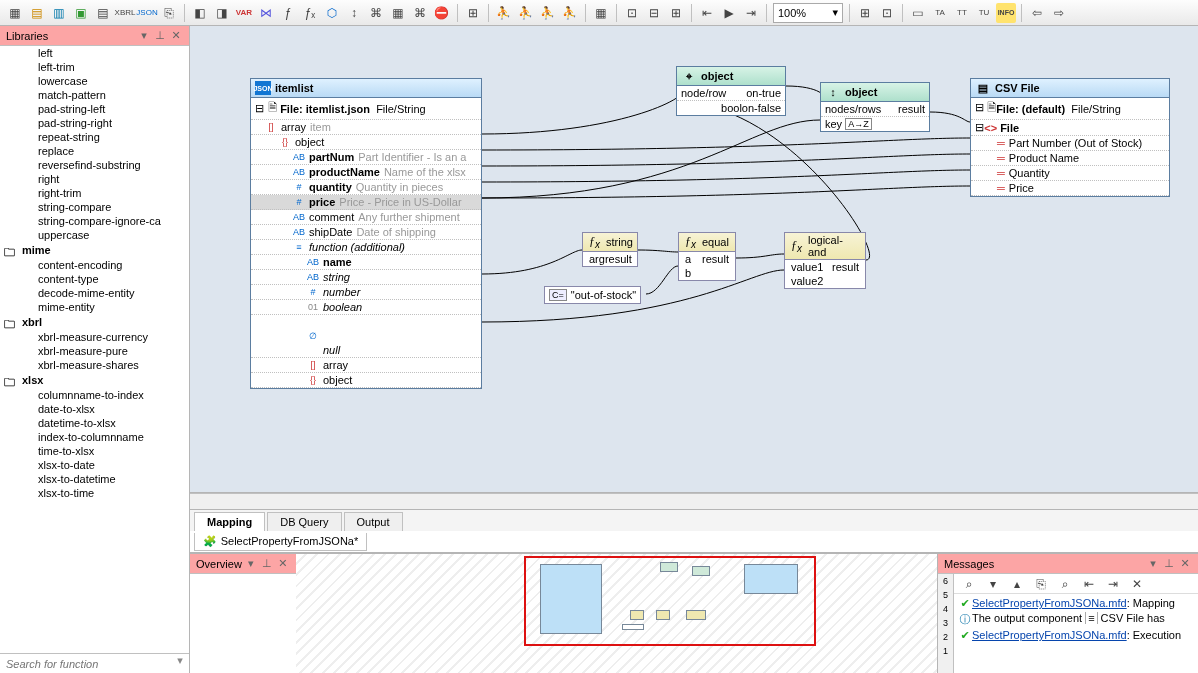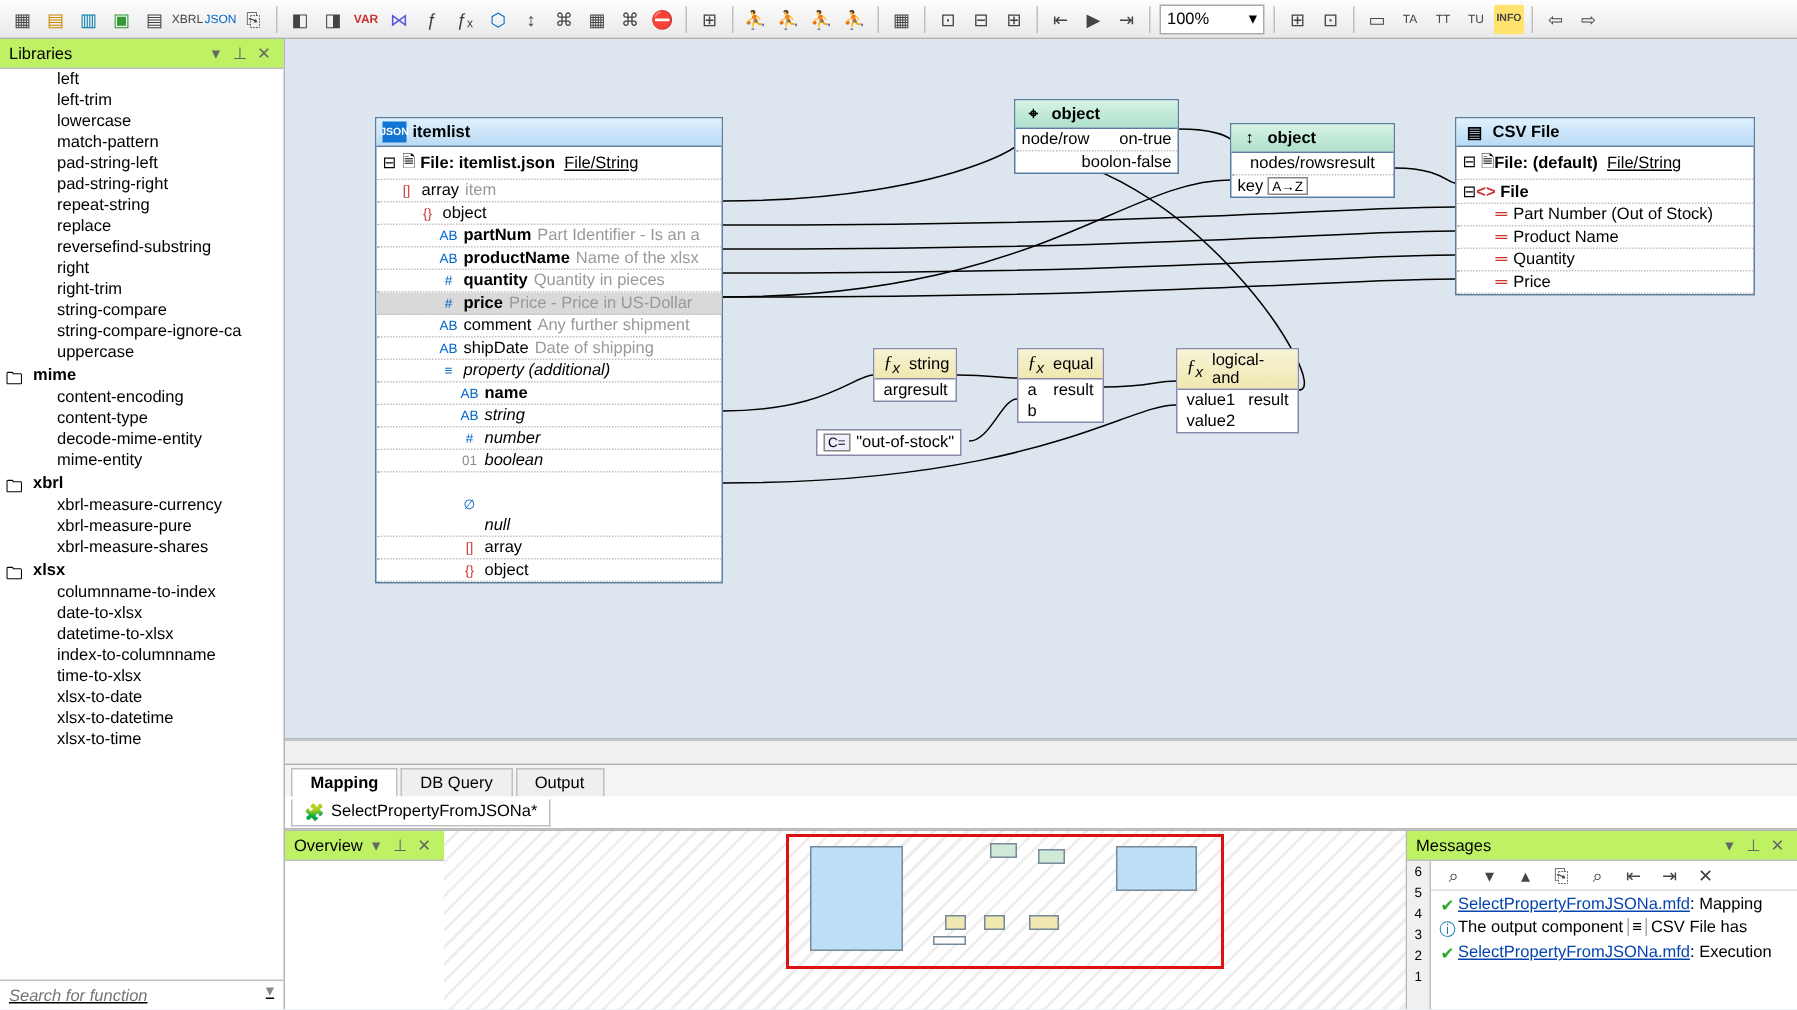--- a/index.html
+++ b/index.html
@@ -21,37 +21,37 @@
 .tsep { width: 1px; height: 18px; background: #c0c0c0; margin: 0 4px; }
 .tcombo {
   width: 70px; height: 20px; border: 1px solid #aaa; background: #fff;
   display: inline-flex; align-items: center; padding: 0 4px; margin: 0 2px;
   font-size: 11px;
 }
 
 
 .root { display: flex; height: calc(673px - 26px); }
 .panel-head {
-  height: 20px; background: #bef264; border-bottom: 1px solid #c0c0c0;
+  height: 20px; background: #fca5a5; border-bottom: 1px solid #c0c0c0;
   display: flex; align-items: center; padding: 0 6px; font-size: 11px;
 }
 .panel-head .spacer { flex: 1; }
 .panel-head .ctl { width: 14px; text-align: center; color: #666; cursor: pointer; margin-left: 2px; }
 
 
 .libs { width: 190px; border-right: 1px solid #b5b5b5; display: flex; flex-direction: column; background: #fff; }
 .libs-tree { flex: 1; overflow: hidden; font-size: 11px; }
 .lib-item { padding: 1px 2px 1px 38px; cursor: pointer; white-space: nowrap; overflow: hidden; }
 .lib-group { padding: 2px 2px 2px 4px; font-weight: bold; display: flex; align-items: center; }
 .lib-group .gicon {
   width: 14px; height: 12px; margin-right: 4px;
   display: inline-block;
 }
 .libs-search {
-  height: 20px; border-top: 1px solid #c0c0c0; display: flex; align-items: flex-start; text-decoration: underline;
+  height: 20px; border-top: 1px solid #c0c0c0; display: flex; align-items: flex-start;
 }
 .libs-search input {
   flex: 1; border: none; font-size: 11px; font-style: italic; color: #777;
   padding: 0 6px; outline: none; height: 100%;
 }
 .libs-btn {
   height: 20px; border-top: 1px solid #c0c0c0; background: #f0f0f0;
   display: flex; align-items: center; justify-content: center; cursor: pointer;
   font-size: 11px;
 }
@@ -92,21 +92,21 @@
   font-weight: bold;
 }
 .comp-head.teal { background: linear-gradient(#d7f3e6, #aee0cc); }
 .comp-head .hicon { width: 16px; height: 14px; margin-right: 4px; display:inline-flex; align-items:center; justify-content:center; }
 .comp-row { display: flex; align-items: center; padding: 1px 4px; position: relative; }
 .comp-row .indent { display:inline-block; }
 .typeico { width: 16px; text-align: center; font-size: 9px; margin-right: 2px; }
 .dotted { border-bottom: 1px dotted #c0c0c0; }
 .desc { color: #999; margin-left: 4px; }
 .sel-row { background: #d9d9d9; }
-.link-underline { text-decoration: underline; color: #000; }
+.link-underline { color: #000; }
 .fn-box { position: absolute; border: 1px solid #88a; background: #fff; }
 .fn-head { background: linear-gradient(#f7f3d6, #efe8b0); border-bottom: 1px solid #88a; padding: 1px 6px; font-size: 11px; display:flex; align-items:center; }
 .fn-head .fnic { font-style: italic; margin-right: 6px; font-family: serif; font-size: 12px; }
 .fn-row { display:flex; align-items:center; padding: 1px 6px; font-size: 11px; }
 .const-box {
   position: absolute; border: 1px solid #88a; background: #fff;
   padding: 2px 4px; font-size: 11px; display:flex; align-items:center;
 }
 .conn { stroke: #000; stroke-width: 1; fill: none; }
 svg.wires { position:absolute; inset:0; pointer-events:none; }
@@ -309,21 +309,21 @@
             </div>
             <div class="comp-row dotted">
               <span class="indent" style="width:36px"></span>
               <span class="typeico" style="color:#06c">AB</span>
               <span style="">shipDate</span>
               <span class="desc">Date of shipping</span>
             </div>
             <div class="comp-row dotted">
               <span class="indent" style="width:36px"></span>
               <span class="typeico" style="color:#06c">≡</span>
-              <span style="font-style:italic;">property (additional)</span>
+              <span style="font-style:italic;">function (additional)</span>
             </div>
             <div class="comp-row dotted">
               <span class="indent" style="width:50px"></span>
               <span class="typeico" style="color:#06c">AB</span>
               <span style="font-weight:bold;">name</span>
             </div>
             <div class="comp-row dotted">
               <span class="indent" style="width:50px"></span>
               <span class="typeico" style="color:#06c">AB</span>
               <span style="font-style:italic;">string</span>
@@ -369,21 +369,21 @@
             <span>bool</span>
             <span>on-false</span>
           </div>
       </div>
 
       <div class="comp" style="left:630px; top:56px; width:110px;">
         <div class="comp-head teal">
             <span class="hicon">↕</span>
             <span>object</span>
           </div>
-        <div class="comp-row dotted" style="justify-content:center">
+        <div class="comp-row dotted" style="justify-content:space-between">
             <span>nodes/rows</span>
             <span style="grid-column:3">result</span>
           </div>
         <div class="comp-row"><span>key</span>&nbsp;<span style="border:1px solid #888;padding:0 2px;font-size:9px">A→Z</span></div>
       </div>
 
       <div class="comp" style="left:780px; top:52px; width:200px;">
         <div class="comp-head">
             <span class="hicon">▤</span>
             <span>CSV File</span>

